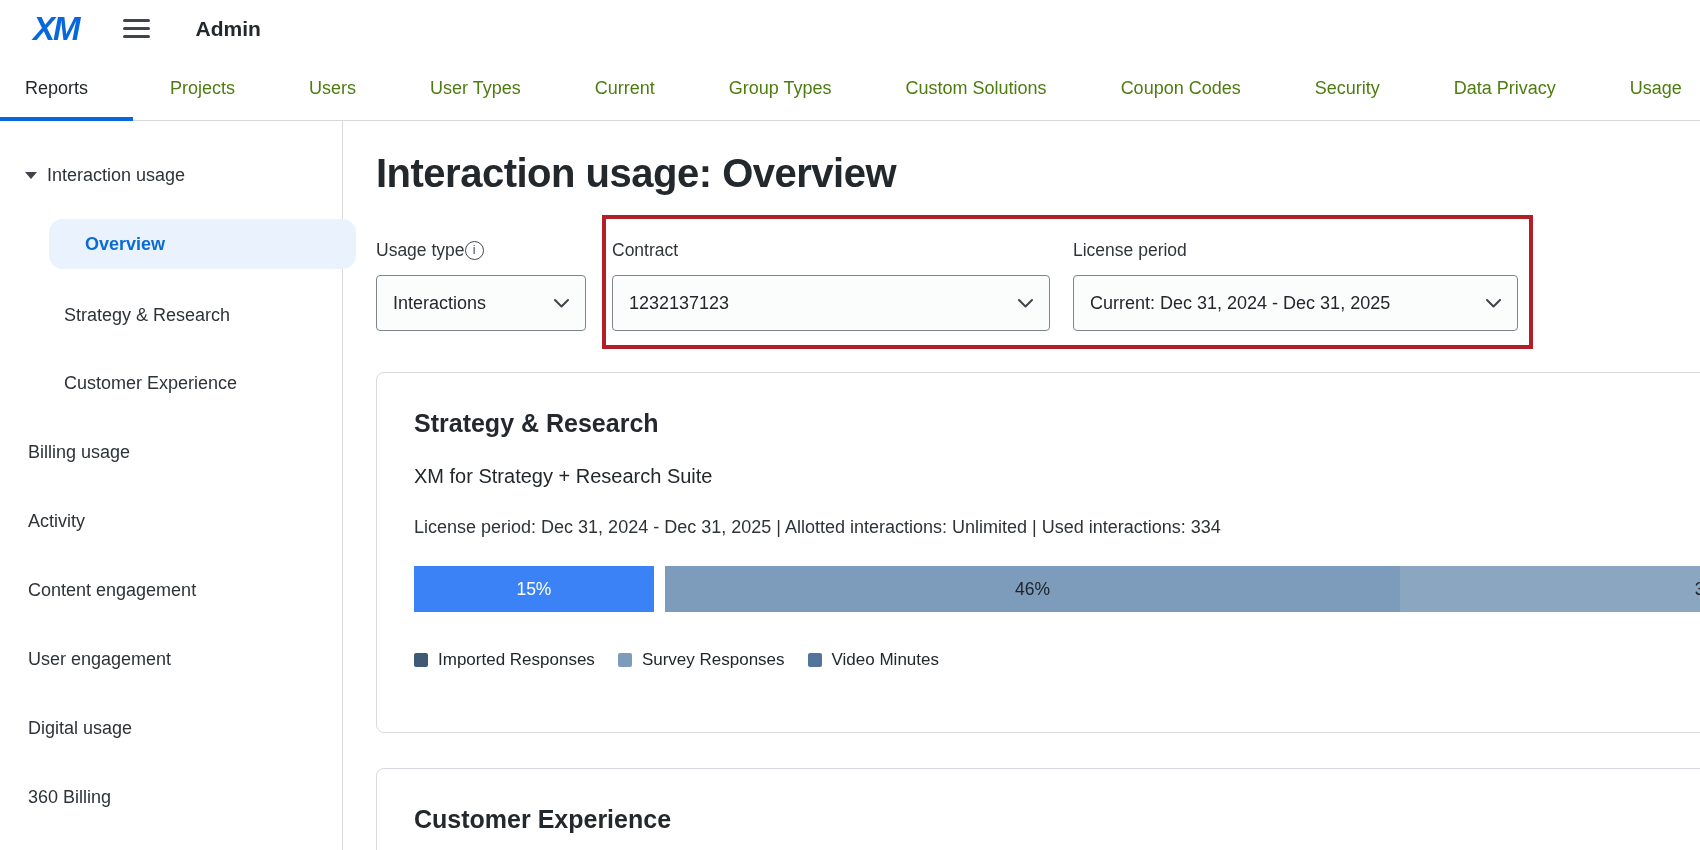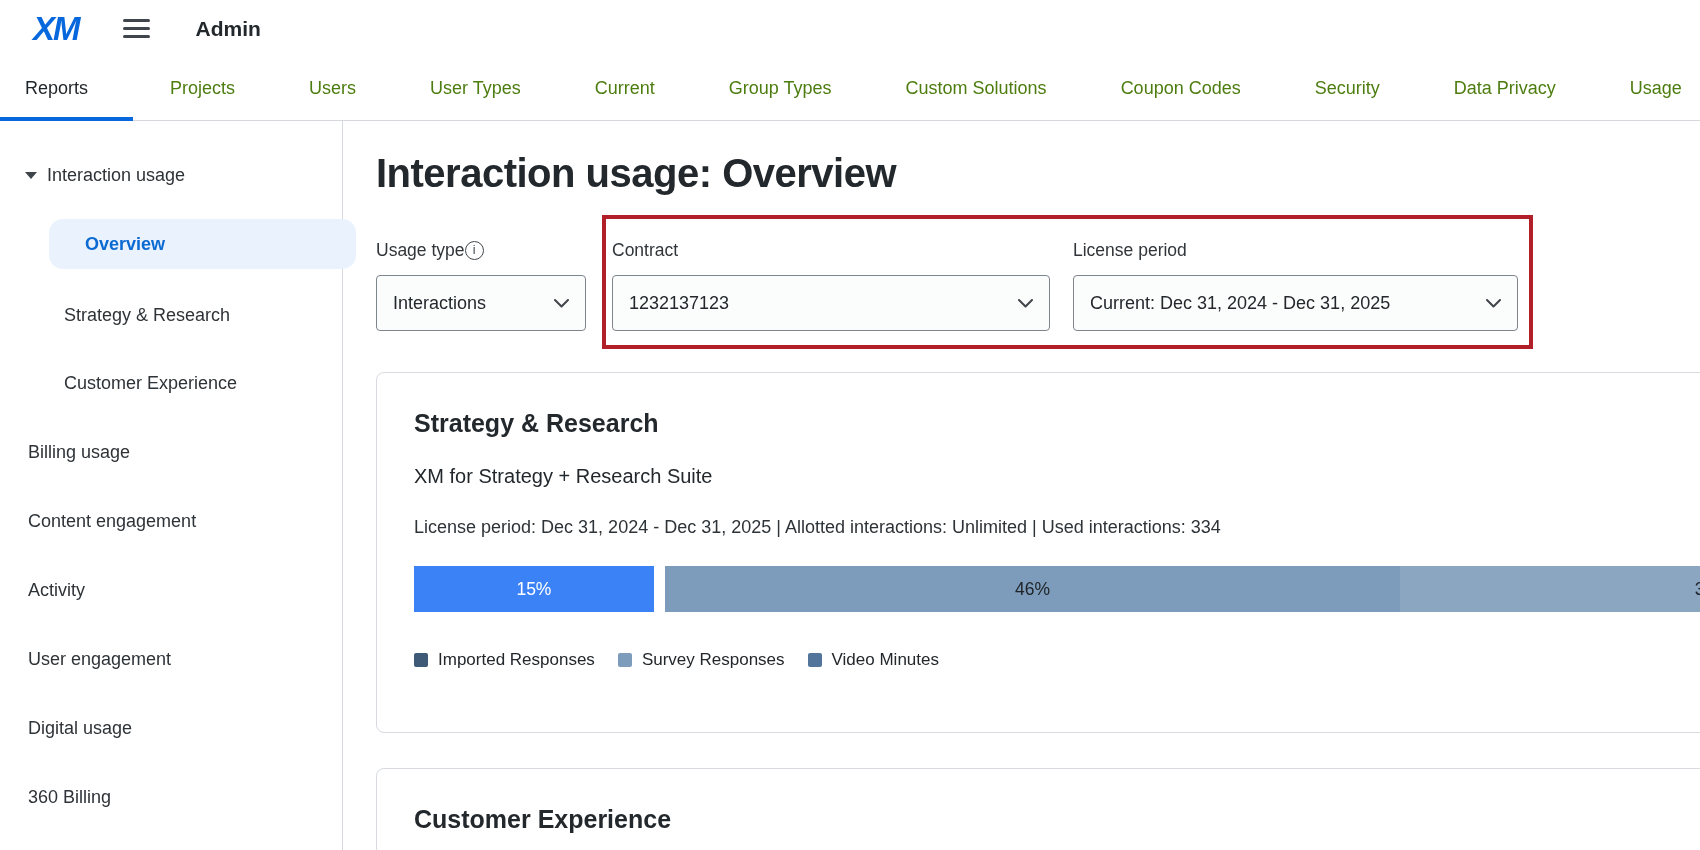--- a/index.html
+++ b/index.html
@@ -106,22 +106,22 @@
     <div class="side-parent">
       <span class="caret-down"></span>
       <span>Interaction usage</span>
     </div>
     <div class="side-pill">
       <span>Overview</span>
     </div>
     <div class="side-sub">Strategy &amp; Research</div>
     <div class="side-sub">Customer Experience</div>
     <div class="side-item">Billing usage</div>
+    <div class="side-item">Activity</div>
     <div class="side-item">Content engagement</div>
-    <div class="side-item">Activity</div>
     <div class="side-item">User engagement</div>
     <div class="side-item">Digital usage</div>
     <div class="side-item">360 Billing</div>
   </aside>
 
   <main class="main">
     <h1>Interaction usage: Overview</h1>
 
     <div class="controls">
       <div class="fgroup g1">

